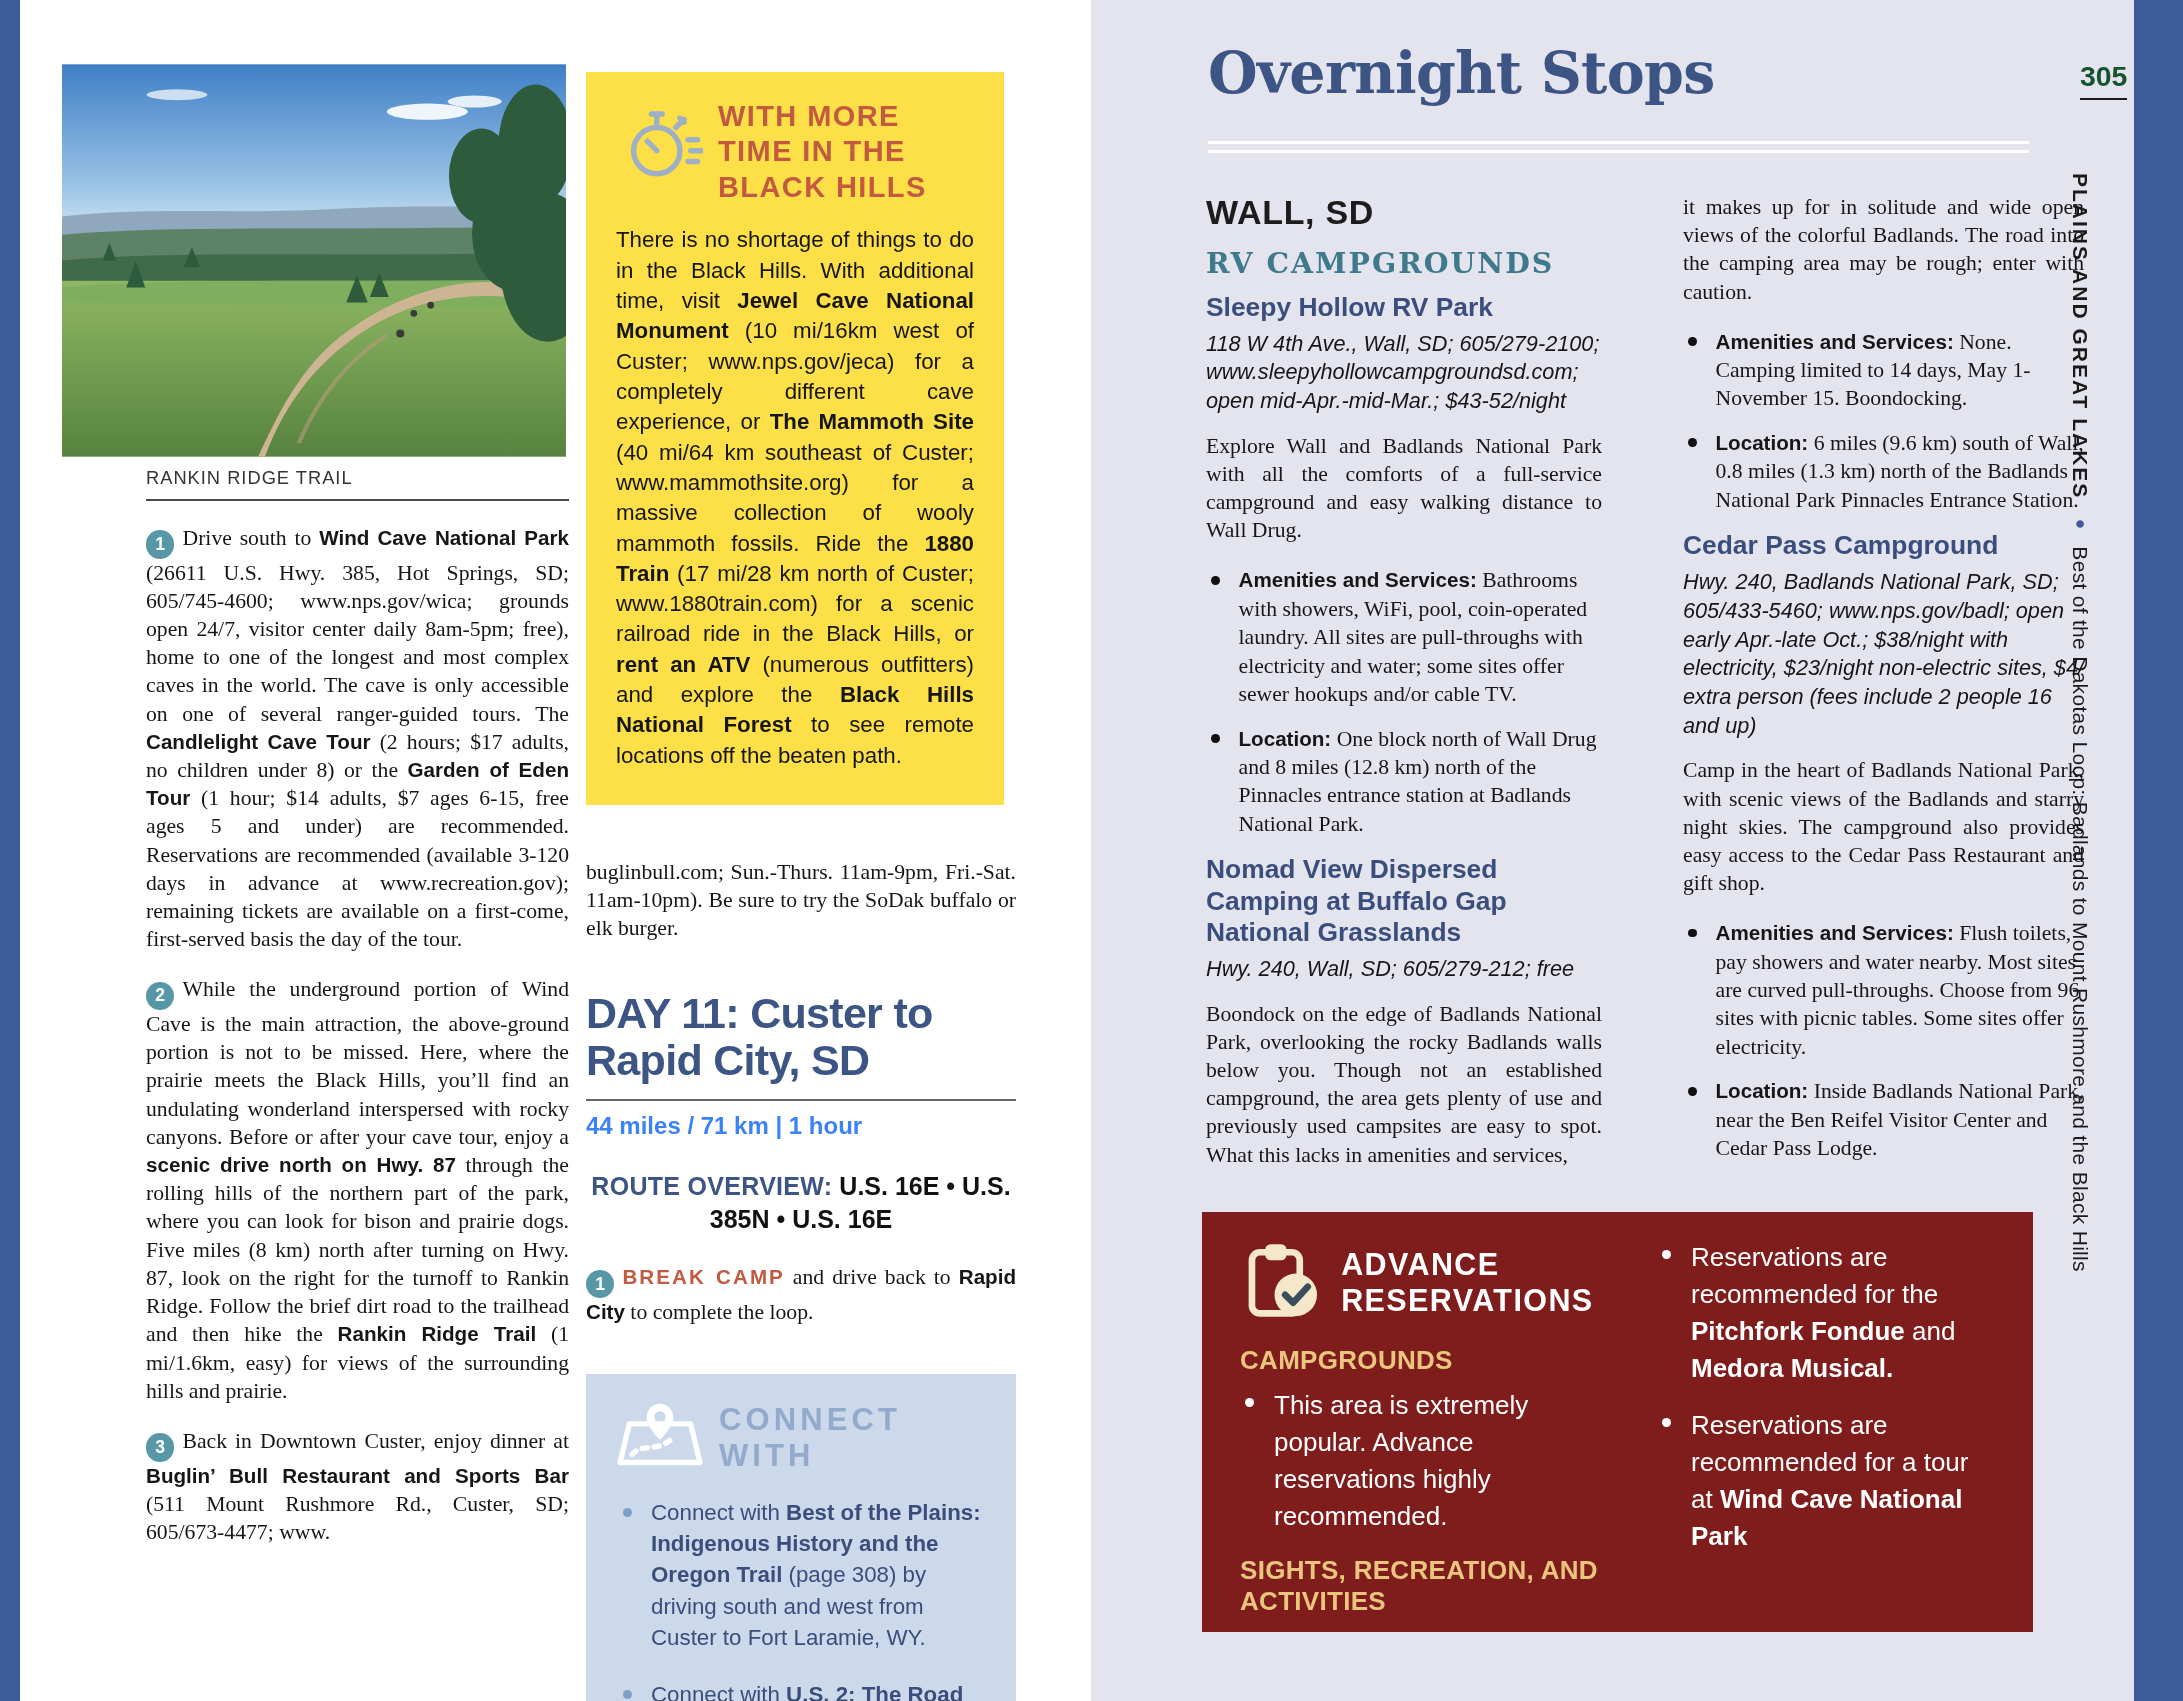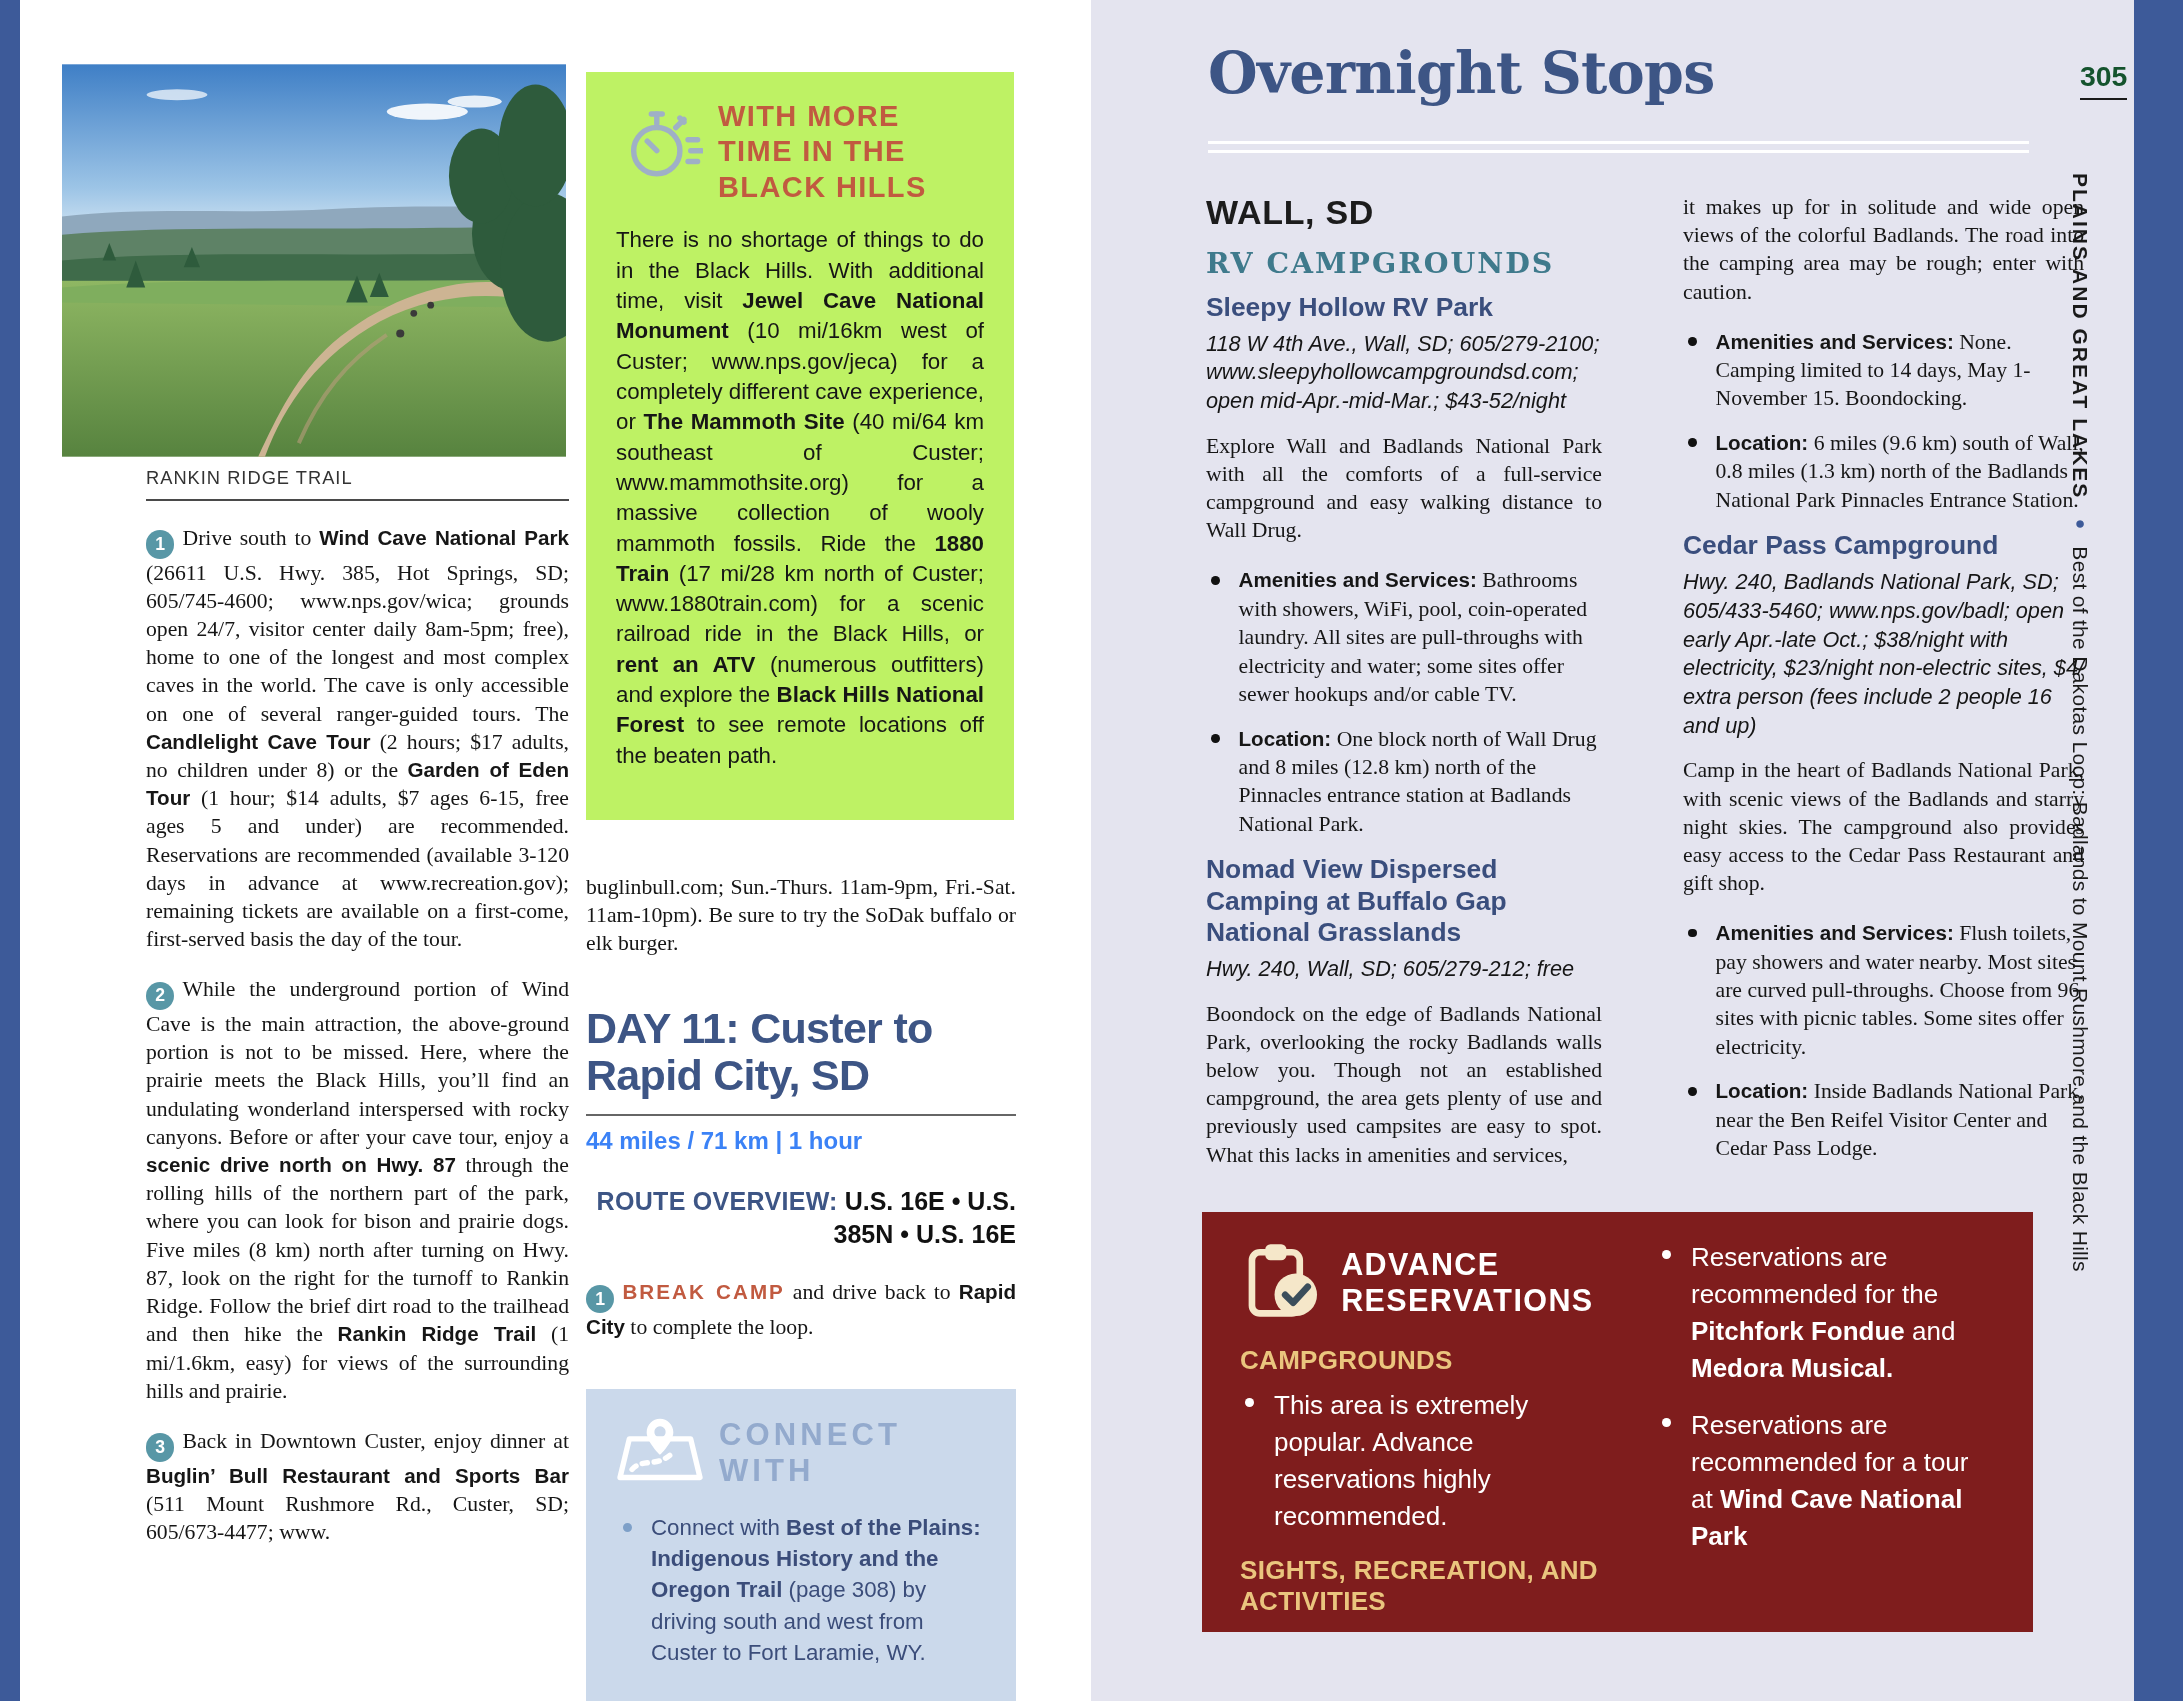--- a/index.html
+++ b/index.html
@@ -27,32 +27,32 @@
   .para{margin:0 0 21.7px 0;}
   .serif .b{font-size:.95em;}
   .b{font-family:"Liberation Sans",sans-serif;font-weight:700;}
   .c-orange{color:#c15a40;letter-spacing:2px;}
 
   .num{display:inline-flex;align-items:center;justify-content:center;width:28.4px;height:28.4px;border-radius:50%;
        background:#5897a6;color:#fff;font-family:"Liberation Sans",sans-serif;font-weight:700;font-size:17.6px;
        margin-right:8.1px;vertical-align:-5.4px;}
 
   
-  .box-orange{background:#bef264;padding:27px 30px 49px 30px;margin:0 2px 53px 0;}
+  .box-orange{background:#fde047;padding:27px 30px 34px 30px;margin:0 12px 53px 0;}
   .box-head{display:flex;align-items:flex-start;gap:15px;margin-bottom:20.3px;}
   .box-orange h3{margin:0;font-family:"Liberation Sans",sans-serif;font-weight:700;font-size:29px;line-height:1.22;
                  letter-spacing:1.4px;color:#c15a40;width:257px;}
   .sans-body{font-family:"Liberation Sans",sans-serif;font-size:22.3px;line-height:1.36;text-align:justify;margin:0;}
 
   
   .day-title{margin:47px 0 0 0;font-family:"Liberation Sans",sans-serif;font-weight:700;font-size:43px;line-height:1.1;
              color:#3d5585;letter-spacing:-0.7px;}
   .rule{height:2px;background:#666;margin:15px 0 10.8px 0;}
   .distance{font-family:"Liberation Sans",sans-serif;font-weight:700;font-size:24px;color:#3b82f6;margin-bottom:30px;}
-  .route{font-family:"Liberation Sans",sans-serif;font-weight:700;font-size:25px;line-height:1.3;margin:0 0 28.4px 0;text-align:right;}
+  .route{font-family:"Liberation Sans",sans-serif;font-weight:700;font-size:25px;line-height:1.3;margin:0 0 28.4px 0;text-align:center;}
   .route-label{color:#3d5585;letter-spacing:0.3px;}
   .route-value{color:#111;}
 
   
   .box-blue{background:#cbd9eb;padding:28.4px 30px 20.3px 30px;margin-top:47px;}
   .box-blue h3{margin:0;font-family:"Liberation Sans",sans-serif;font-weight:700;font-size:31px;letter-spacing:4.1px;color:#93aacd;}
   .blue-list{list-style:none;margin:23px 0 0 0;padding:0;font-family:"Liberation Sans",sans-serif;font-size:22.3px;
              line-height:1.4;color:#3b4d7a;}
   .blue-list li{position:relative;padding-left:35px;margin-bottom:26px;text-align:left;}
   .blue-list li::before{content:"";position:absolute;left:6.8px;top:10.8px;width:9.5px;height:9.5px;border-radius:50%;background:#7ea0c8;}

